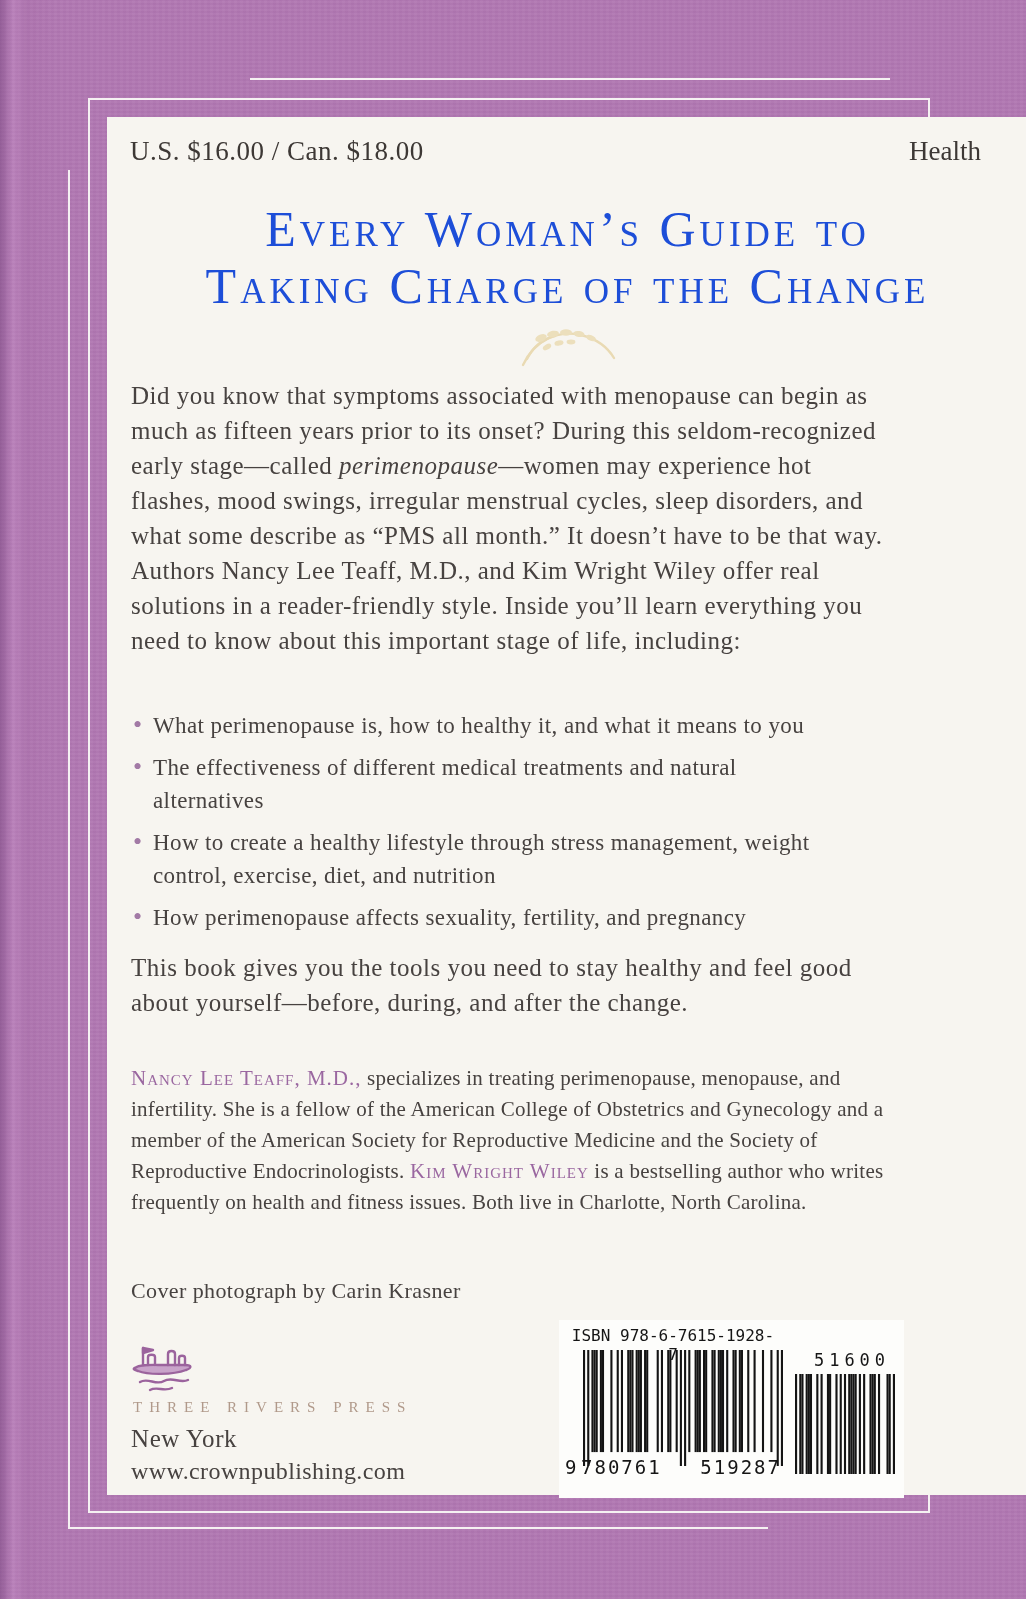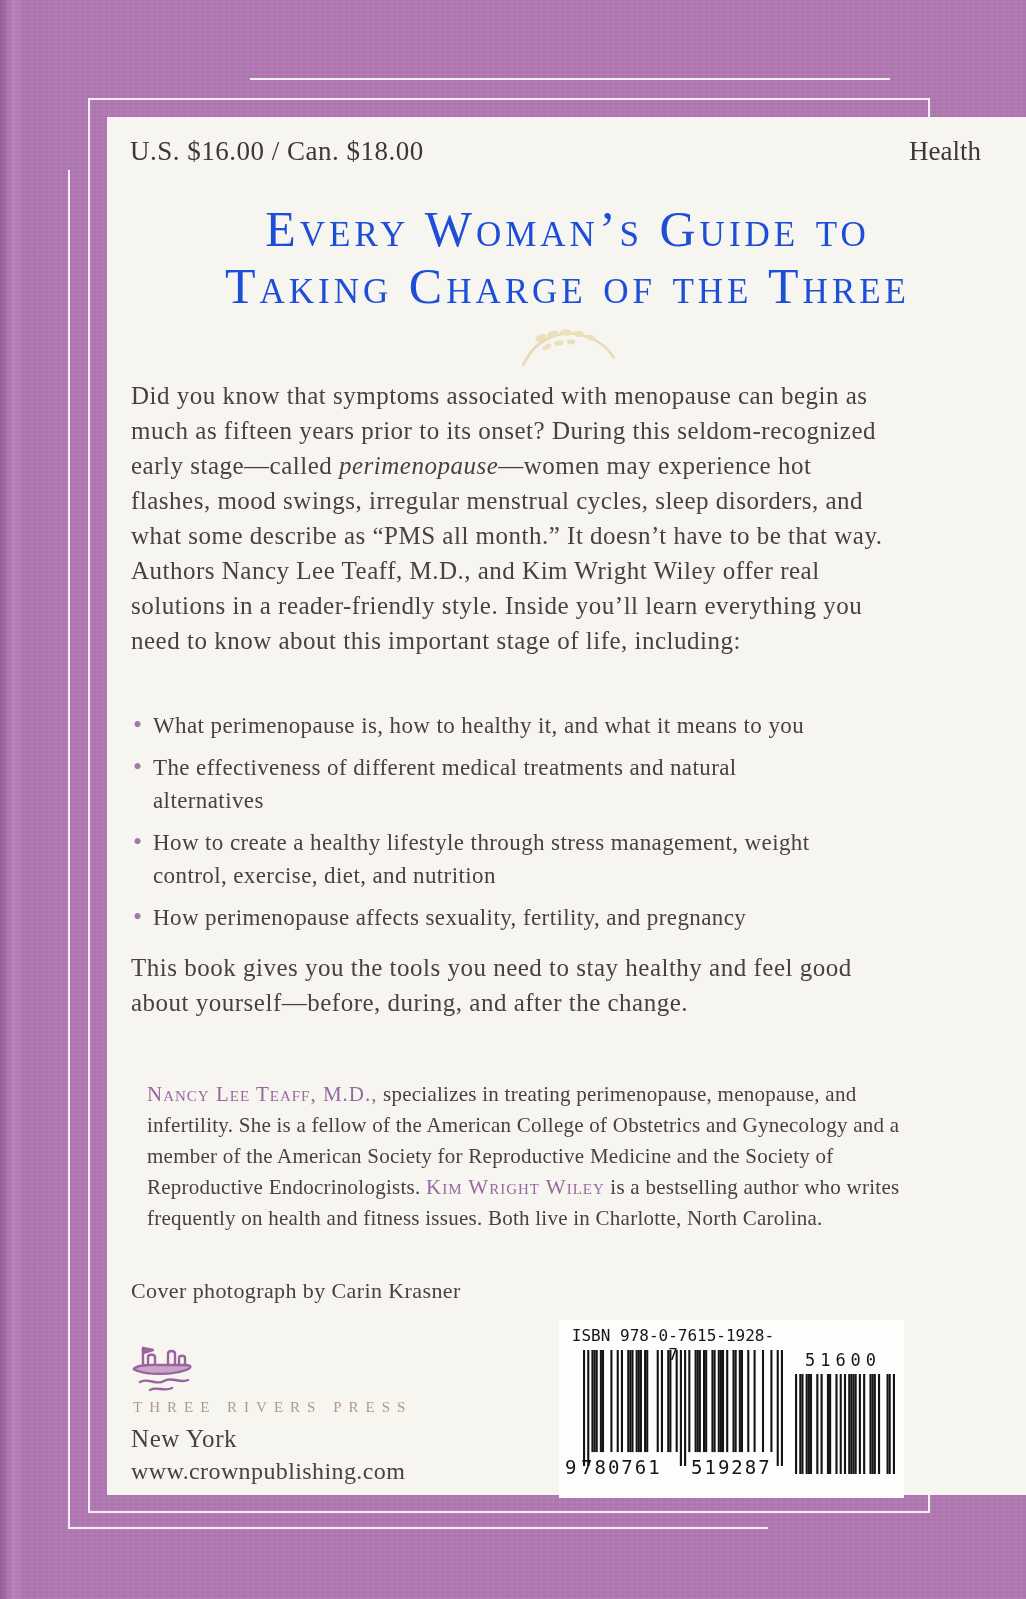--- a/index.html
+++ b/index.html
@@ -31,59 +31,59 @@
   .flourish{position:absolute; left:50%; top:208px; transform:translateX(-50%); opacity:.75;}
   .body-text{font-size:25px; line-height:35px; letter-spacing:.5px; margin:0;}
   .para1{position:absolute; left:24px; top:261px; width:752px;}
   .ital{font-style:italic;}
   .bullets{position:absolute; left:26px; top:592px; width:780px; margin:0; padding:0; list-style:none;}
   .bullets li{display:flex; margin:0 0 9px 0; font-size:23px; line-height:33px; letter-spacing:.4px;}
   .bullets li .dot{width:20px; flex:0 0 20px; color:#a27aa5; font-size:26px; line-height:31px;}
   .bullets li:nth-child(2) .btxt{max-width:648px;}
   .bullets li:nth-child(3) .btxt{max-width:712px;}
   .closing{position:absolute; left:24px; top:833px; width:760px;}
-  .bio{position:absolute; left:24px; top:946px; width:778px; font-size:21px; line-height:31px; letter-spacing:.25px; margin:16px;}
+  .bio{position:absolute; left:24px; top:946px; width:778px; font-size:21px; line-height:31px; letter-spacing:.25px; margin:0;}
   .name-caps{font-variant:small-caps; color:#9a67a0; letter-spacing:1px;}
   .credit{position:absolute; left:24px; top:1121px; font-size:22px; letter-spacing:.4px;margin-top:40px;}
   .logo{position:absolute; left:21px; top:1221px;}
   .imprint{
     position:absolute; left:26px; top:1282px; font-size:15px; letter-spacing:7px;
     text-transform:uppercase; color:#b0998a; font-family:"Liberation Serif", serif;
   }
   .city{position:absolute; left:24px; top:1308px; font-size:25px; letter-spacing:.6px;}
   .website{position:absolute; left:24px; top:1341px; font-size:24px; letter-spacing:.4px;}
   .barcode{position:absolute; left:452px; top:1203px; width:345px; height:178px; background:#fdfdfb;}
   .mono{font-family:"DejaVu Sans Mono", monospace; color:#151515;}
   .isbn-label{position:absolute; left:10px; top:6px; width:208px; text-align:center; font-size:16px;}
   .ean-svg{position:absolute; left:24px; top:30px;}
   .ean-digits{position:absolute; top:136px; left:0; width:230px; height:26px; font-size:19px;}
   .ean-digits .d9{position:absolute; left:6px;}
   .ean-digits .g1{position:absolute; left:22px; width:90px; text-align:left; letter-spacing:2px;}
-  .ean-digits .g2{position:absolute; left:132px; width:90px; text-align:left; letter-spacing:2px;}
-  .addon-label{position:absolute; left:232px; top:30px; width:104px; text-align:center; font-size:17px; letter-spacing:5px;}
+  .ean-digits .g2{position:absolute; left:132px; width:90px; text-align:right; letter-spacing:2px;}
+  .addon-label{position:absolute; left:241px; top:30px; width:104px; text-align:center; font-size:17px; letter-spacing:5px;}
   .addon-svg{position:absolute; left:236px; top:54px;}
 </style>
 </head>
 <body>
 
 <div class="cover">
 
   <div class="frame-line" style="left:250px; top:78px; width:640px; height:2px;"></div>
   <div class="frame-line" style="left:68px; top:170px; width:2px; height:1359px;"></div>
   <div class="frame-line" style="left:68px; top:1527px; width:700px; height:2px;"></div>
   <div class="inner-frame"></div>
 
   <div class="panel">
 
     <div class="price">U.S. $16.00 / Can. $18.00</div>
     <div class="category">Health</div>
 
     <h1 class="title">
       <span>Every Woman’s Guide to</span><br>
-      <span>Taking Charge of the Three</span>
+      <span>Taking Charge of the Change</span>
     </h1>
 
     <svg class="flourish" width="110" height="46" viewBox="0 0 110 46">
       <g stroke="#e5d19f" fill="none" stroke-width="2.4" stroke-linecap="round">
         <path d="M10 40 C22 14, 46 5, 68 10 C84 14, 95 23, 101 33"></path>
         <path d="M14 34 C20 22, 30 14, 42 11"></path>
       </g>
       <g fill="#e9d8ab">
         <ellipse cx="28" cy="13" rx="6" ry="3.4" transform="rotate(-22 28 13)"></ellipse>
         <ellipse cx="40" cy="9" rx="6" ry="3.2" transform="rotate(-10 40 9)"></ellipse>
@@ -134,21 +134,21 @@
         <path d="M12 44 C20 39 28 48 36 43 C44 38 52 46 60 42"></path>
         <path d="M22 52 C29 48 36 54 44 50"></path>
       </g>
     </svg>
 
     <div class="imprint">Three Rivers Press</div>
     <div class="city">New York</div>
     <div class="website">www.crownpublishing.com</div>
 
     <div class="barcode">
-      <div class="isbn-label mono">ISBN 978-0-7615-1928-7</div>
+      <div class="isbn-label mono">ISBN 978-6-7615-1928-7</div>
       <svg id="ean-main" class="ean-svg" width="200" height="116" viewBox="0 0 95 100" preserveAspectRatio="none">
           <rect x="0" y="0" width="1" height="100" fill="#141414"></rect>
           <rect x="2" y="0" width="1" height="100" fill="#141414"></rect>
           <rect x="4" y="0" width="1" height="88" fill="#141414"></rect>
           <rect x="5" y="0" width="1" height="88" fill="#141414"></rect>
           <rect x="6" y="0" width="1" height="88" fill="#141414"></rect>
           <rect x="8" y="0" width="1" height="88" fill="#141414"></rect>
           <rect x="9" y="0" width="1" height="88" fill="#141414"></rect>
           <rect x="13" y="0" width="1" height="88" fill="#141414"></rect>
           <rect x="16" y="0" width="1" height="88" fill="#141414"></rect>

